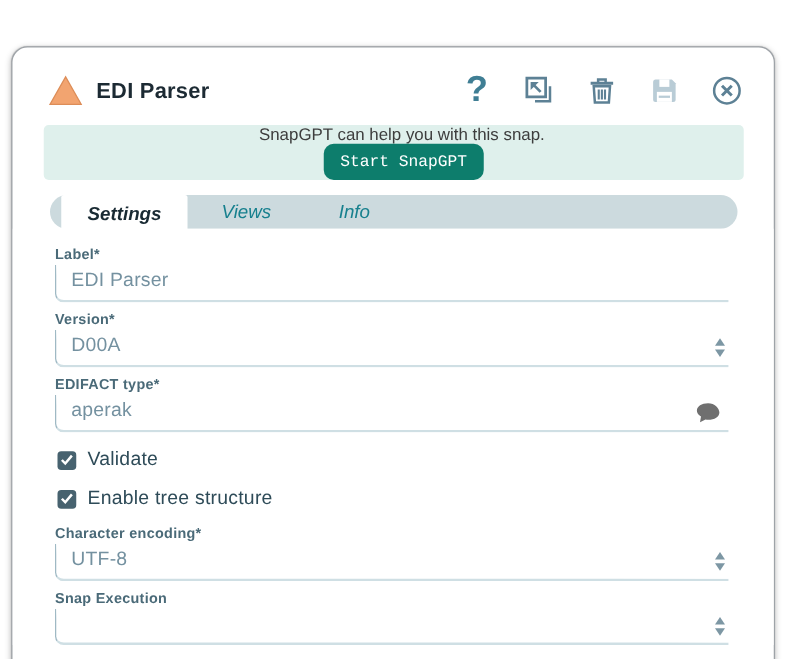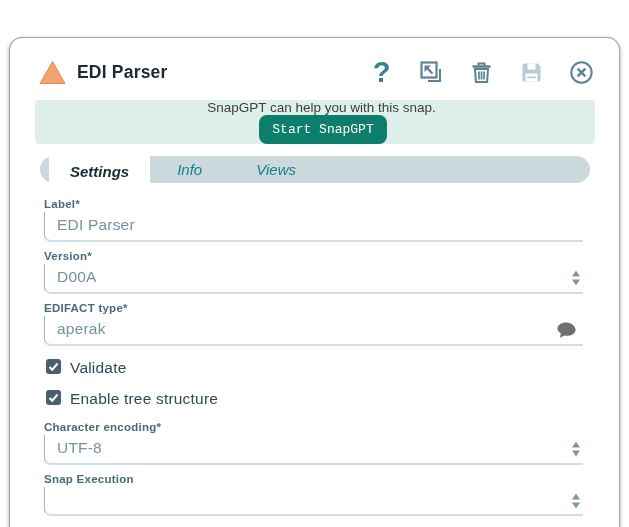--- a/index.html
+++ b/index.html
@@ -45,21 +45,21 @@
     padding: 4px 30px 6px 12px; min-height: 29px; }
   .fld-value { font-size: 15.5px; color: #7491a0; letter-spacing: .2px; white-space: nowrap; }
   .spinner { position: absolute; right: 3px; top: 50%; transform: translateY(-50%);
     display: flex; flex-direction: column; align-items: center; cursor: pointer; }
   .spin-up { width: 0; height: 0; border-left: 4.5px solid transparent; border-right: 4.5px solid transparent;
     border-bottom: 6px solid #7d97a4; margin-bottom: 3px; }
   .spin-down { width: 0; height: 0; border-left: 4.5px solid transparent; border-right: 4.5px solid transparent;
     border-top: 6px solid #7d97a4; }
   .bubble { position: absolute; right: 6px; top: 5px; cursor: pointer; }
 
-  .check-row { display: flex; gap: 9px; margin: 13px 0 13px 2px; cursor: pointer; }
+  .check-row { display: flex; align-items: center; gap: 9px; margin: 13px 0 13px 2px; cursor: pointer; }
   .checkbox { width: 15px; height: 15px; background: #47626f; border-radius: 3px;
     display: flex; align-items: center; justify-content: center; flex: 0 0 auto; }
   .check-label { font-size: 15.5px; color: #2e4b58; letter-spacing: .2px; }
 </style>
 </head>
 <body>
 
 <div class="window">
 
   <div class="header">
@@ -121,22 +121,22 @@
         <circle cx="14.5" cy="16.5" r="2.5"></circle>
         <circle cx="11" cy="21" r="2.5"></circle>
       </g>
     </svg>
     <span class="banner-text">SnapGPT can help you with this snap.</span>
     <button class="banner-btn">Start SnapGPT</button>
   </div>
 
   <div class="tabbar">
     <div class="tab active">Settings</div>
+    <div class="tab plain">Views</div>
     <div class="tab plain">Info</div>
-    <div class="tab plain">Views</div>
   </div>
 
   <div class="form">
 
     <div class="fld-label">Label*</div>
     <div class="fld-box">
       <div class="fld-value">EDI Parser</div>
     </div>
 
     <div class="fld-label">Version*</div>

